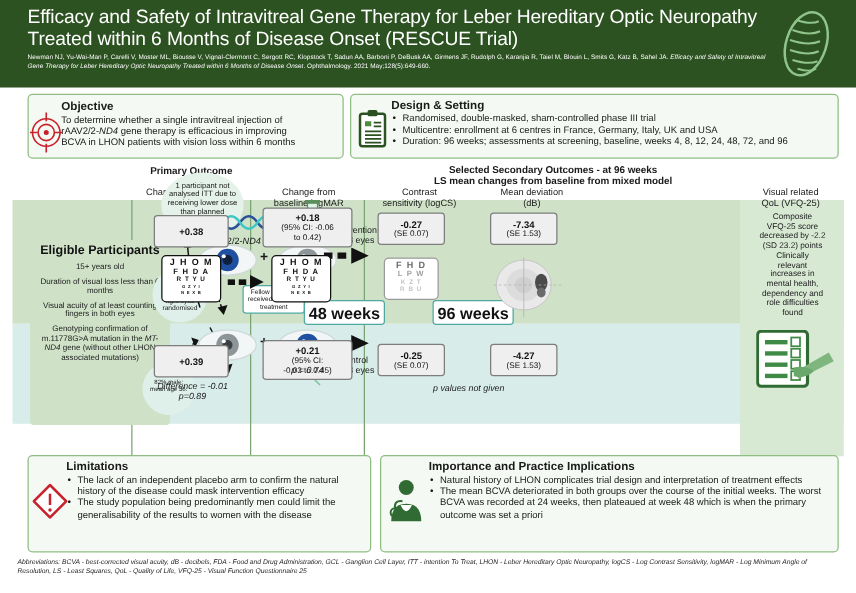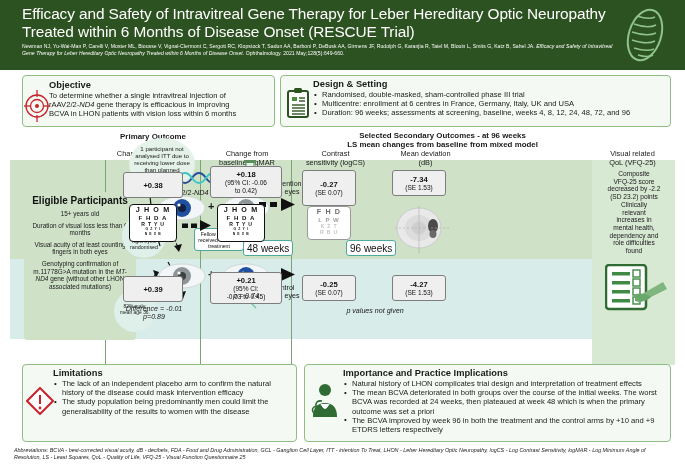--- a/index.html
+++ b/index.html
@@ -114,21 +114,21 @@
   .snellen.faded .r2 { color:#a0a0a0; }
   .snellen.faded .r3 { color:#c4c4c4; }
 
   
   .lbl { position: absolute; font-size: 7.1px; line-height: 8.3px; color:#1a1a1a; text-align:center; }
   .lbl.ital { font-style: italic; }
   .lbl.bold { font-weight: bold; }
 
   .weekpill {
     position: absolute; background:#fff; border:1px solid #4fa8a0; border-radius:3px;
-    font-size:10px; font-weight:normal; color:#111; text-align:center;
+    font-size:13px; font-weight:bold; color:#111; text-align:center;
     padding:1.5px 3px;
   }
 
   
   #eligible {
     position: absolute; left: 14px; top: 60px; width: 112px; height: 148px;
     background: #cfe2c8; border-radius: 3px; padding: 3px 4px;
     text-align: center;
   }
   #eligible .eh { font-size: 10px; font-weight: bold; color:#111; margin-bottom: 4px; }
@@ -402,21 +402,21 @@
       <div class="r2">L P W</div>
       <div class="r3">K Z T</div>
       <div class="r3">R B U</div>
     </div>
 
     <div class="chip" style="left:200px; top:34px; width:72px; height:32px;">
       <div class="big">+0.18</div>
       <div class="sm">(95% CI: -0.06</div>
       <div class="sm">to 0.42)</div>
     </div>
-    <div class="chip" style="left:292px; top:38px; width:54px; height:36px;">
+    <div class="chip" style="left:292px; top:38px; width:54px; height:26px;">
       <div class="big">-0.27</div>
       <div class="sm">(SE 0.07)</div>
     </div>
     <div class="chip" style="left:382px; top:38px; width:54px; height:26px;">
       <div class="big">-7.34</div>
       <div class="sm">(SE 1.53)</div>
     </div>
 
     <div class="chip" style="left:200px; top:140px; width:72px; height:32px;">
       <div class="big">+0.21</div>
@@ -494,19 +494,18 @@
       <path d="M4 34 q0 -14 12 -14 q12 0 12 14 z" fill="#2f6b33"></path>
       <path d="M12 21 q4 9 8 0" fill="#fff" stroke="#fff" stroke-width="1"></path>
       <circle cx="7" cy="27" r="3.5" fill="none" stroke="#2f6b33" stroke-width="1.6"></circle>
       <path d="M7 24 q-1 -7 6 -6" fill="none" stroke="#2f6b33" stroke-width="1.6"></path>
     </svg>
     <div class="inner">
       <h3>Importance and Practice Implications</h3>
       <ul>
         <li>Natural history of LHON complicates trial design and interpretation of treatment effects</li>
         <li>The mean BCVA deteriorated in both groups over the course of the initial  weeks. The worst BCVA was recorded at 24 weeks, then plateaued at week 48 which is when the primary outcome was set a priori</li>
-        <li>The BCVA improved by week 96 in both the treatment and the control arms by +10 and +9 ETDRS letters respectively</li>
       </ul>
     </div>
   </div>
 
   <div id="abbrev">Abbreviations: BCVA - best-corrected visual acuity, dB - decibels, FDA - Food and Drug Administration, GCL - Ganglion Cell Layer, ITT - intention To Treat, LHON - Leber Hereditary Optic Neuropathy, logCS - Log Contrast Sensitivity, logMAR - Log Minimum Angle of Resolution, LS - Least Squares, QoL - Quality of Life, VFQ-25 - Visual Function Questionnaire 25</div>
 </div>
 
 </body></html>

